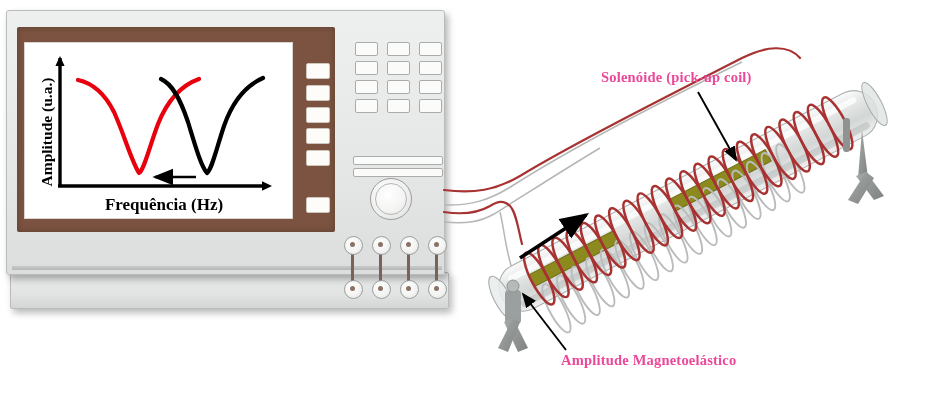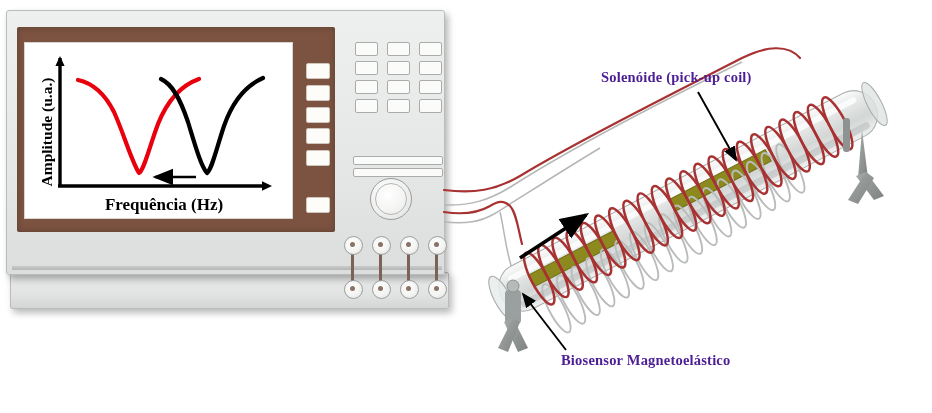--- a/index.html
+++ b/index.html
@@ -47,21 +47,21 @@
 
   
   .port{position:absolute;width:17px;height:17px;border-radius:50%;
         background:radial-gradient(circle at 40% 35%,#ffffff 0%,#f2f2f1 60%,#dedfde 100%);
         border:1px solid #9d9f9e;}
   .port-dot{position:absolute;width:5px;height:5px;border-radius:50%;
         background:#8a7265;}
   .port-cable{position:absolute;width:3px;background:#7a6256;border-radius:2px;}
 
   
-  .caption{position:absolute;font-weight:bold;color:#4c1d95;white-space:nowrap;}
+  .caption{position:absolute;font-weight:bold;color:#ec4899;white-space:nowrap;}
   .cap-analyzer{left:141px;top:341px;font-size:14.5px;letter-spacing:.2px;}
   .cap-solenoid{left:601px;top:69px;font-size:14.5px;letter-spacing:.2px;}
   .cap-biosensor{left:561px;top:352px;font-size:14.5px;letter-spacing:.2px;}
 
   svg{display:block;}
   .svg-layer{position:absolute;left:0;top:0;width:932px;height:413px;
              pointer-events:none;}
 </style>
 </head>
 <body>
@@ -269,15 +269,15 @@
       </g>
     </g>
 
     <line x1="520" y1="258" x2="586" y2="215" stroke="#000" stroke-width="3.6" marker-end="url(#arrowBlack)"></line>
 
     <line x1="698" y1="92" x2="736" y2="160" stroke="#000" stroke-width="1.9" marker-end="url(#arrowBlack)"></line>
     <line x1="566" y1="350" x2="523" y2="294" stroke="#000" stroke-width="1.9" marker-end="url(#arrowBlack)"></line>
   </svg>
 
   <div class="caption cap-solenoid">Solenóide (pick-up coil)</div>
-  <div class="caption cap-biosensor">Biosensor Magnetoelástico</div>
+  <div class="caption cap-biosensor">Amplitude Magnetoelástico</div>
 
 </div>
 
 </body></html>

